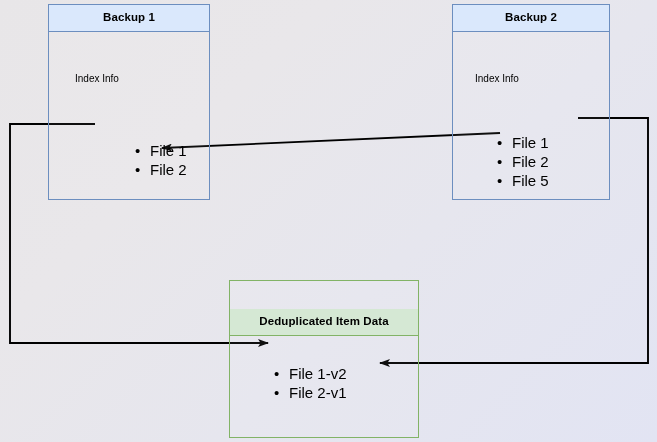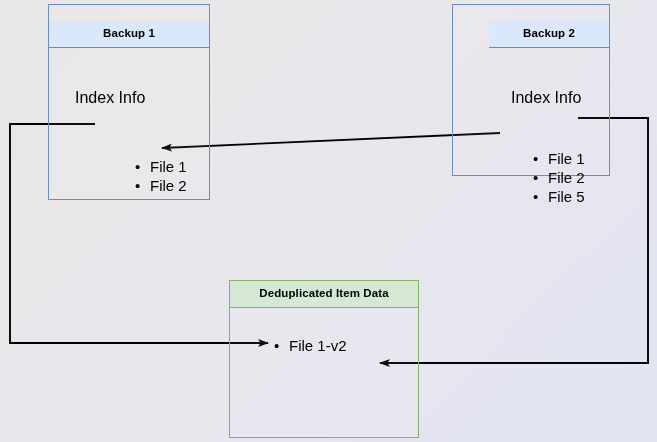--- a/index.html
+++ b/index.html
@@ -47,33 +47,33 @@
     font-weight: bold;
     font-size: 11.5px;
     color: #000;
     letter-spacing: 0.1px;
     line-height: 1;
     padding: 7px 2px 7px 2px;
   }
   .node.blue > .node-header {
     background: #dae8fc;
     border-bottom: 1.4px solid #6c8ebf;
-    margin-top: 16px;
   }
   .node.green > .node-header {
     background: #d5e8d4;
     border-bottom: 1.4px solid #82b366;
+    margin-top: 28px;
   }
   .node-body {
     position: relative;
     width: 100%;
   }
   .index-label {
     position: absolute;
-    font-size: 16px;
+    font-size: 10px;
     color: #000;
     white-space: nowrap;
   }
   ul.file-list {
     position: absolute;
     list-style: none;
     margin: 0;
     padding: 0;
   }
   ul.file-list li {
@@ -99,21 +99,21 @@
     font-size: 12.5px;
     line-height: 15px;
     color: #000;
     white-space: pre-line;
   }
   
   #backup1 { left: 48px; top: 4px; width: 162px; height: 196px; }
   #backup1 .index-label { left: 26px; top: 41px; }
   #backup1 ul.file-list { left: 86px; top: 109px; }
 
-  #backup2 { left: 452px; top: 4px; width: 158px; height: 172px; padding-left: 36px; }
+  #backup2 { left: 452px; top: 4px; width: 158px; height: 196px; }
   #backup2 .index-label { left: 22px; top: 41px; }
   #backup2 ul.file-list { left: 44px; top: 101px; }
 
   #dedup { left: 229px; top: 280px; width: 190px; height: 158px; }
   #dedup ul.file-list { left: 44px; top: 28px; }
 
   #caption-direct-ref { left: 244px; top: 120px; width: 160px; }
 </style>
 </head>
 <body>
@@ -155,18 +155,19 @@
         <li>File 5</li>
       </ul>
     </div>
   </div>
 
   <div class="node green" id="dedup">
     <div class="node-header">Deduplicated Item Data</div>
     <div class="node-body">
       <ul class="file-list">
         <li>File 1-v2</li>
+        <li>File 2-v1</li>
       </ul>
     </div>
   </div>
 
 
 </div>
 
 </body></html>

